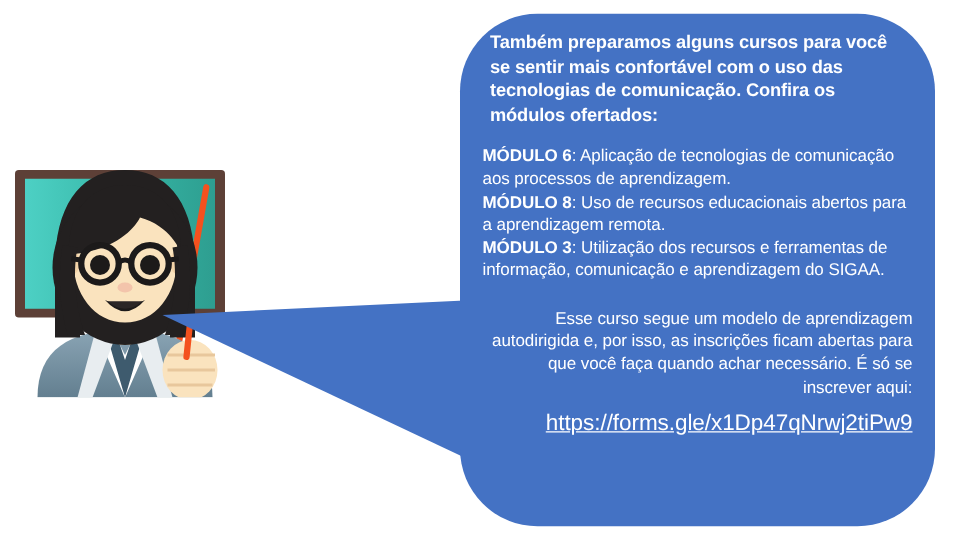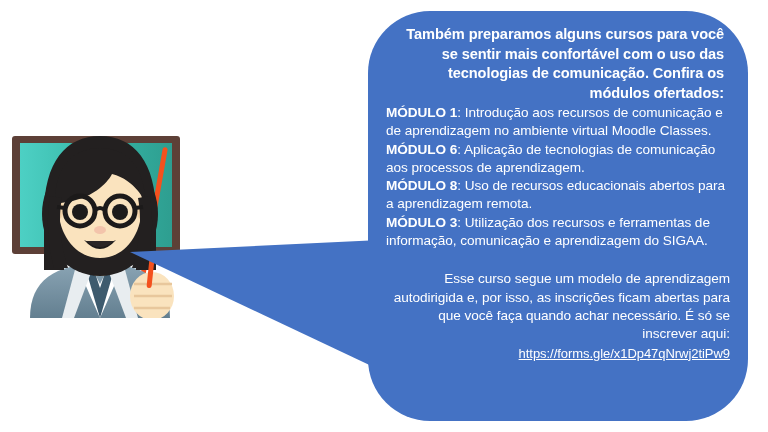--- a/index.html
+++ b/index.html
@@ -45,26 +45,26 @@
   #bubble-tail {
     position: absolute;
     left: 120px;
     top: 240px;
     width: 260px;
     height: 140px;
     pointer-events: none;
   }
 
   .bubble-heading {
-    text-align: right;
+    text-align: left;
     font-weight: bold;
     font-size: 14.6px;
     line-height: 19.5px;
     letter-spacing: -0.1px;
-    margin: 0 6px 1px 6px;
+    margin: 0 6px 13px 6px;
   }
 
   .modules-block {
     text-align: left;
     font-size: 13.6px;
     line-height: 18.3px;
     margin: 0 2px 0 0;
     letter-spacing: -0.05px;
   }
   .module-line {
@@ -79,23 +79,23 @@
     font-size: 13.6px;
     line-height: 18.3px;
     margin-top: 20px;
     letter-spacing: -0.05px;
   }
 
   .signup-link {
     display: inline-block;
     color: #ffffff;
     text-decoration: underline;
-    font-size: 13px;
+    font-size: 18px;
     line-height: 18.3px;
-    margin-top: 1px;
+    margin-top: 10px;
     cursor: pointer;
   }
 </style>
 </head>
 <body>
 
 <div id="teacher-illustration">
   <svg width="200" height="200" viewBox="0 0 200 200" xmlns="http://www.w3.org/2000/svg">
     <defs>
       <linearGradient id="boardGrad" x1="0" y1="0" x2="1" y2="0">
@@ -177,23 +177,20 @@
 <svg id="bubble-tail" viewBox="0 0 260 140" xmlns="http://www.w3.org/2000/svg">
   <polygon points="10,12 260,0 260,130" fill="#4472C4"></polygon>
 </svg>
 
 <div id="speech-bubble">
 
   <div class="bubble-heading">Também preparamos alguns cursos para você se sentir mais confortável com o uso das tecnologias de comunicação. Confira os módulos ofertados:</div>
 
   <div class="modules-block">
     <div class="module-line">
-      <span class="module-label">MÓDULO 1</span><span>: </span><span>Introdução aos recursos de comunicação e de aprendizagem no ambiente virtual Moodle Classes.</span>
-    </div>
-    <div class="module-line">
       <span class="module-label">MÓDULO 6</span><span>: </span><span>Aplicação de tecnologias de comunicação aos processos de aprendizagem.</span>
     </div>
     <div class="module-line">
       <span class="module-label">MÓDULO 8</span><span>: </span><span>Uso de recursos educacionais abertos para a aprendizagem remota.</span>
     </div>
     <div class="module-line">
       <span class="module-label">MÓDULO 3</span><span>: </span><span>Utilização dos recursos e ferramentas de informação, comunicação e aprendizagem do SIGAA.</span>
     </div>
   </div>
 

